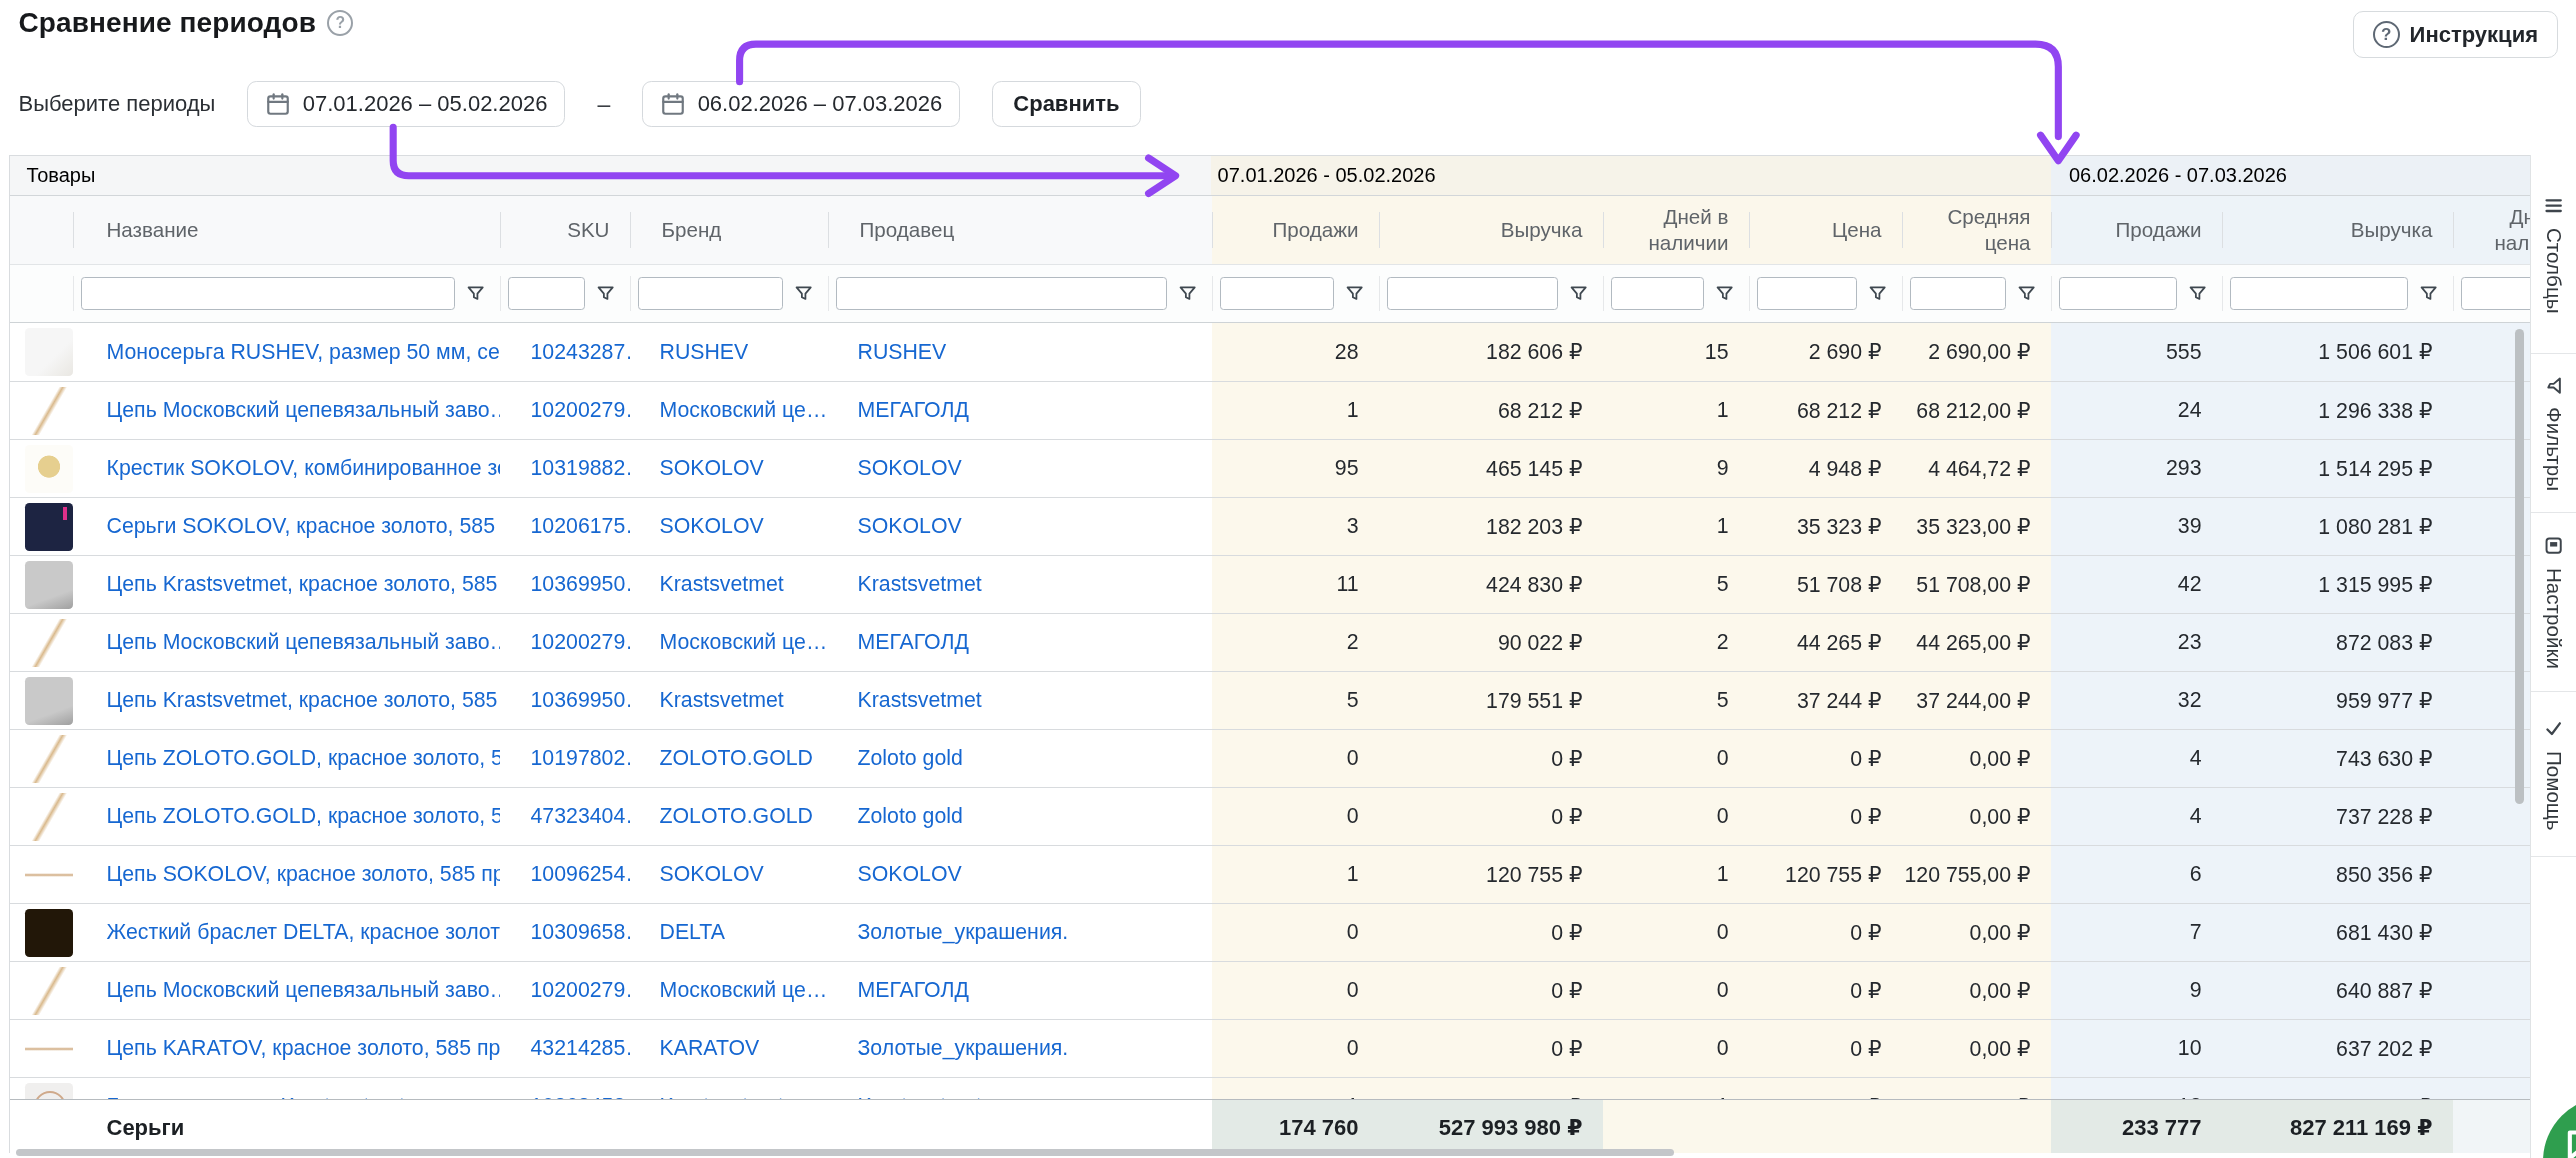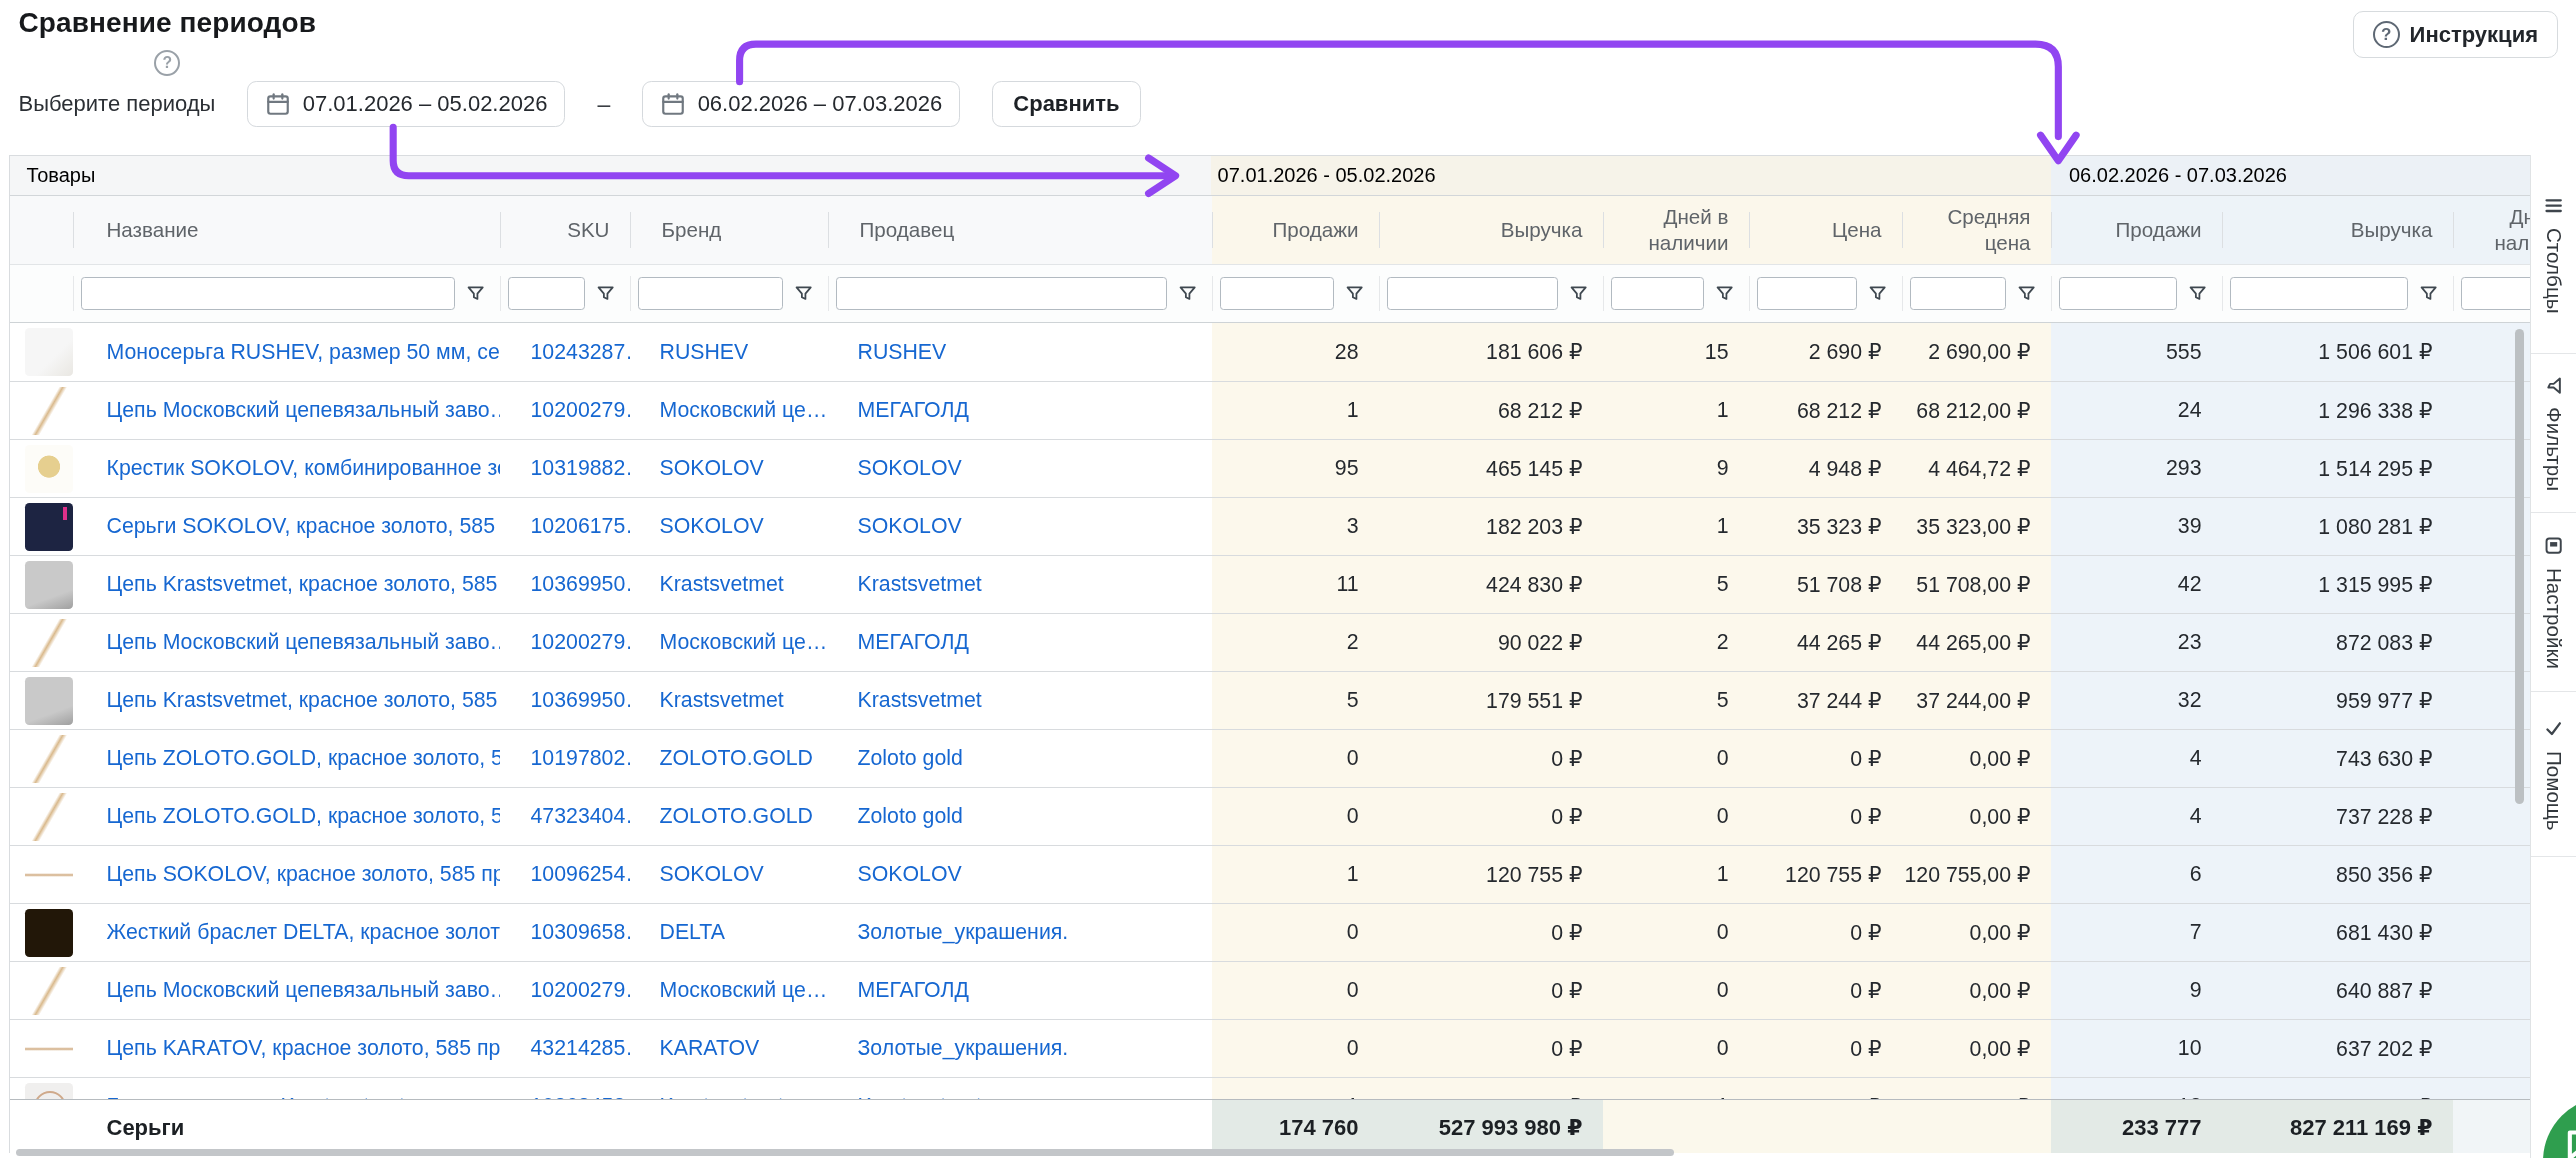--- a/index.html
+++ b/index.html
@@ -4,21 +4,21 @@
 <style>
   * { margin:0; padding:0; box-sizing:border-box; }
   html,body { width:2576px; height:1158px; }
   body {
     font-family:"Liberation Sans","DejaVu Sans",sans-serif;
     background:#ffffff; color:#2a2e33; overflow:hidden; position:relative;
   }
   .page { position:absolute; inset:0; }
 
   
-  .title-wrap { position:absolute; left:18.5px; top:7.1px; display:flex; align-items:center; gap:11.4px;flex-direction:column; }
+  .title-wrap { position:absolute; left:18.5px; top:7.1px; display:flex; align-items:center; gap:11.4px; }
   .page-title { font-size:28px; font-weight:700; color:#17191c; letter-spacing:0.1px; }
   .help-circle {
     width:26px; height:26px; border:2.1px solid #9aa1a8; border-radius:50%;
     color:#9aa1a8; font-size:15.7px; font-weight:700; display:flex; align-items:center; justify-content:center;
   }
   .instruction-btn {
     position:absolute; right:18.5px; top:11.4px; height:47px; padding:0 18.5px;
     background:#fff; border:1.4px solid #d7dbde; border-radius:10px;
     display:flex; align-items:center; gap:10px; font-size:22px; font-weight:700; color:#22262b; cursor:pointer;
   }
@@ -263,21 +263,21 @@
     <div class="rows-viewport" id="rows">
   <div class="grid13 row">
     <div class="cell thumb-wrap">
             <div class="thumb light"></div>
           </div>
     <div class="cell name link">Моносерьга RUSHEV, размер 50 мм, сер…</div>
     <div class="cell sku link">10243287…</div>
     <div class="cell pad link">RUSHEV</div>
     <div class="cell pad link">RUSHEV</div>
     <div class="cell num p1">28</div>
-    <div class="cell num p1">181 606 ₽</div>
+    <div class="cell num p1">182 606 ₽</div>
     <div class="cell num p1">15</div>
     <div class="cell num p1">2 690 ₽</div>
     <div class="cell num p1">2 690,00 ₽</div>
     <div class="cell num p2">555</div>
     <div class="cell num p2">1 506 601 ₽</div>
     <div class="cell p2"></div>
   </div>
 
   <div class="grid13 row">
     <div class="cell thumb-wrap">

